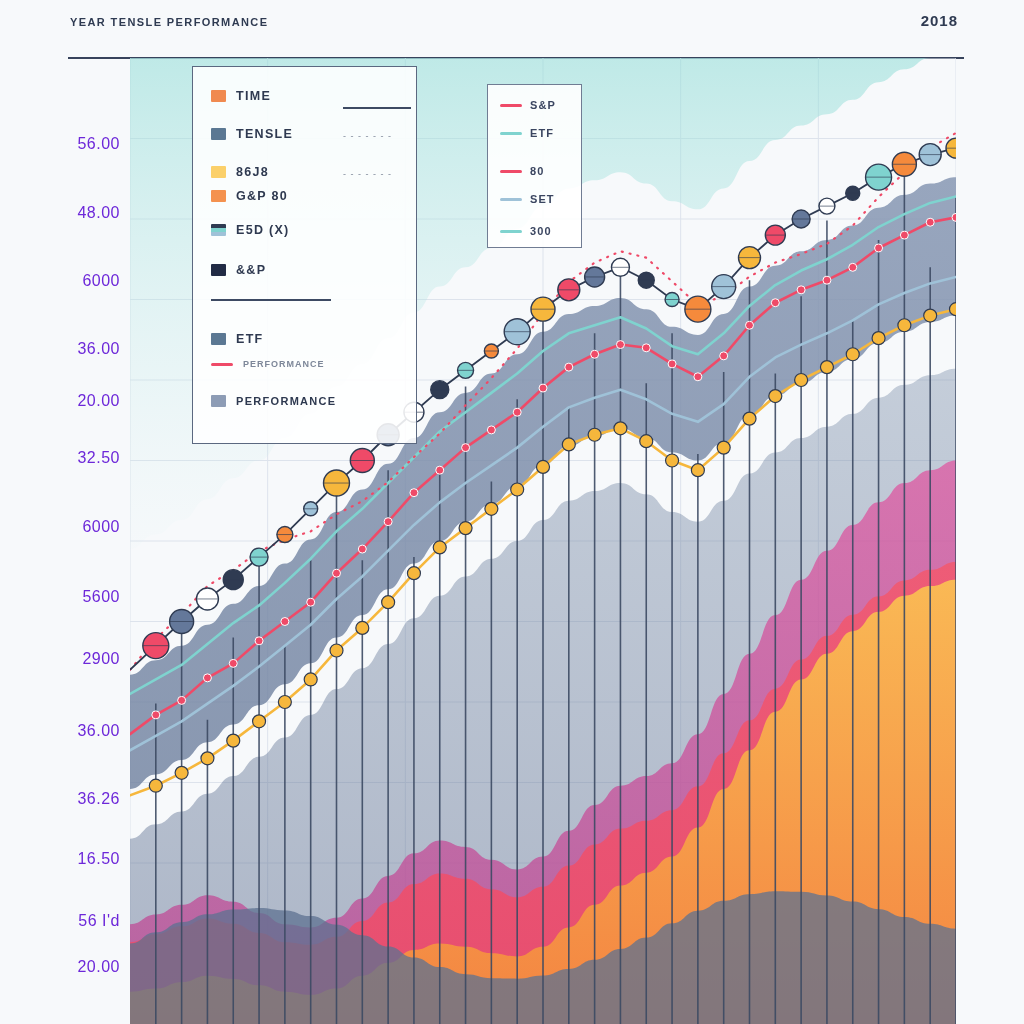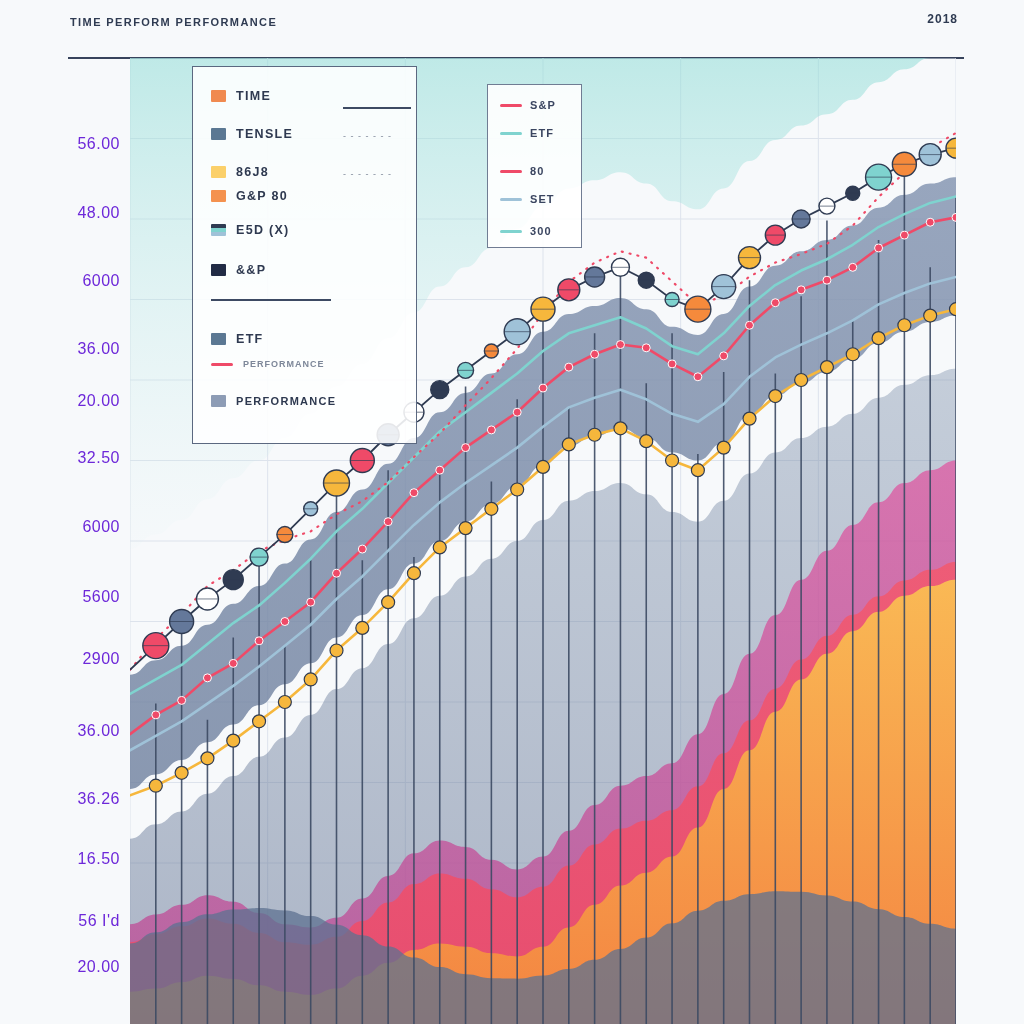--- a/index.html
+++ b/index.html
@@ -22,21 +22,21 @@
     left: 70px; top: 16px;
     font-size: 11px;
     letter-spacing: 1.4px;
     font-weight: bold;
     color: #2f3b52;
     white-space: nowrap;
   }
   .hdr-right {
     position: absolute;
     right: 66px; top: 12px;
-    font-size: 12px;
+    font-size: 15px;
     letter-spacing: 1px;
     font-weight: bold;
     color: #2f3b52;
   }
   .top-rule {
     position: absolute;
     left: 68px; right: 60px; top: 57px;
     height: 2px;
     background: #37435c;
   }
@@ -127,21 +127,21 @@
     letter-spacing: 1.1px;
     color: #3a4560;
     white-space: nowrap;
   }
 </style>
 </head>
 <body>
 
 <div id="stage">
 
-  <div class="hdr-left">TIME PERFORM PERFORMANCE</div>
+  <div class="hdr-left">YEAR TENSLE PERFORMANCE</div>
   <div class="hdr-right">2018</div>
   <div class="top-rule"></div>
 
   <div class="ylab" style="top:135px">56.00</div>
   <div class="ylab" style="top:204px">48.00</div>
   <div class="ylab" style="top:272px">6000</div>
   <div class="ylab" style="top:340px">36.00</div>
   <div class="ylab" style="top:392px">20.00</div>
   <div class="ylab" style="top:449px">32.50</div>
   <div class="ylab" style="top:518px">6000</div>

